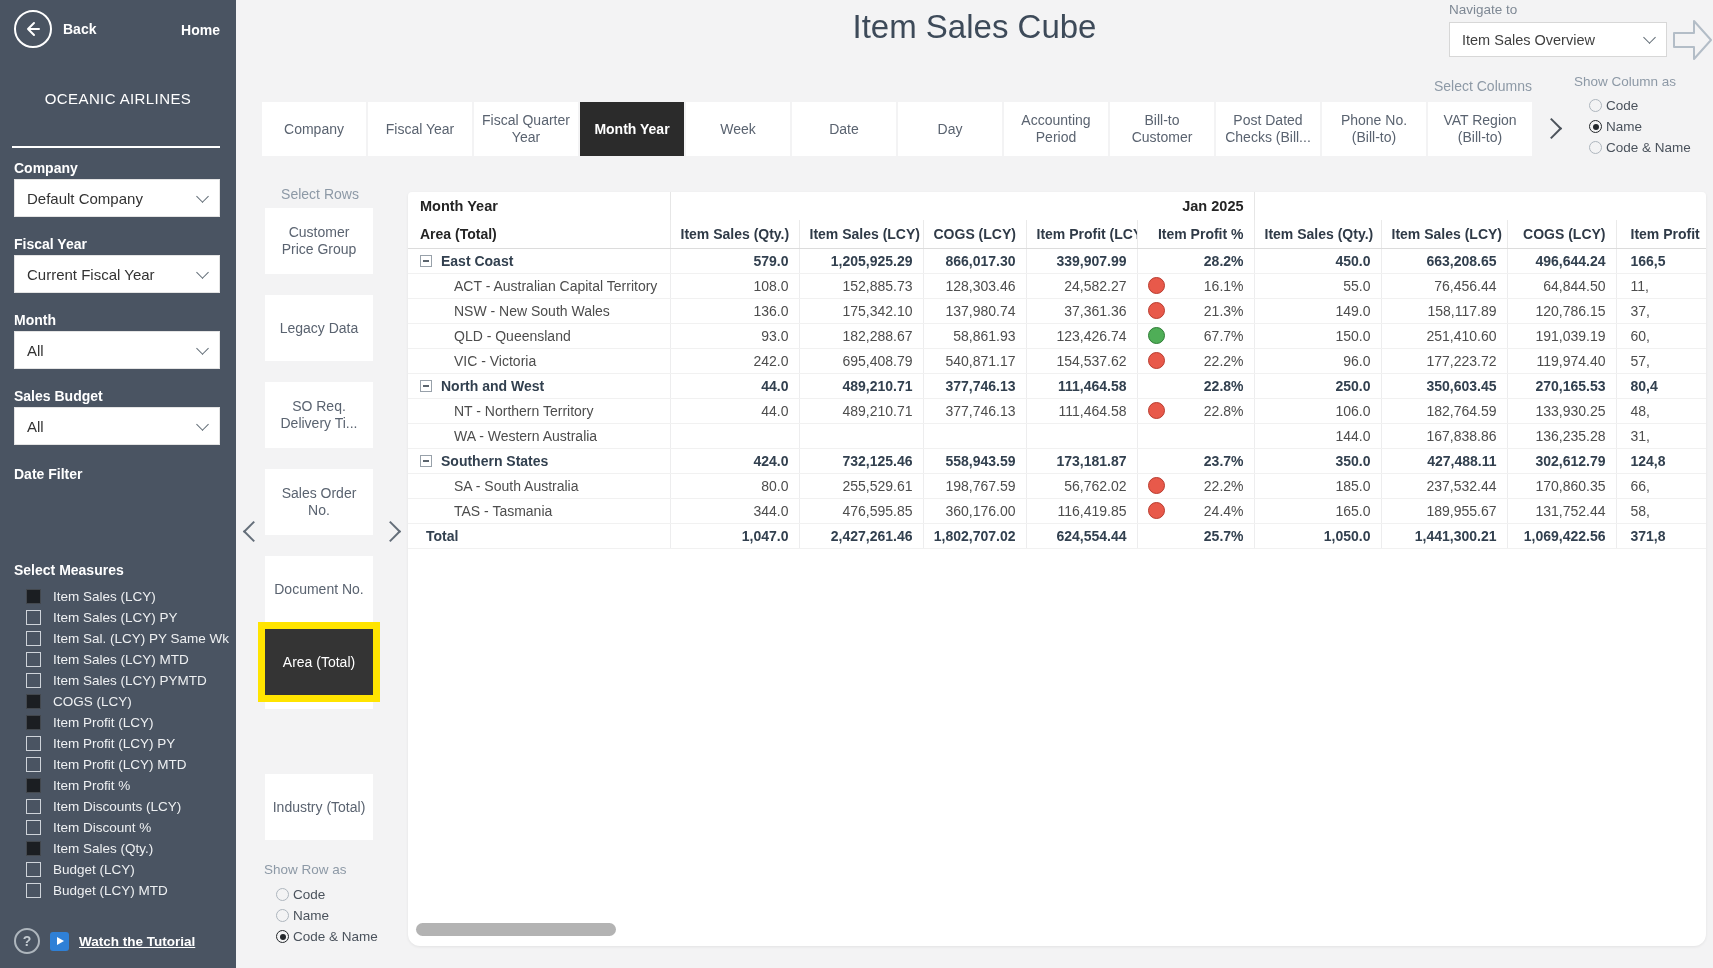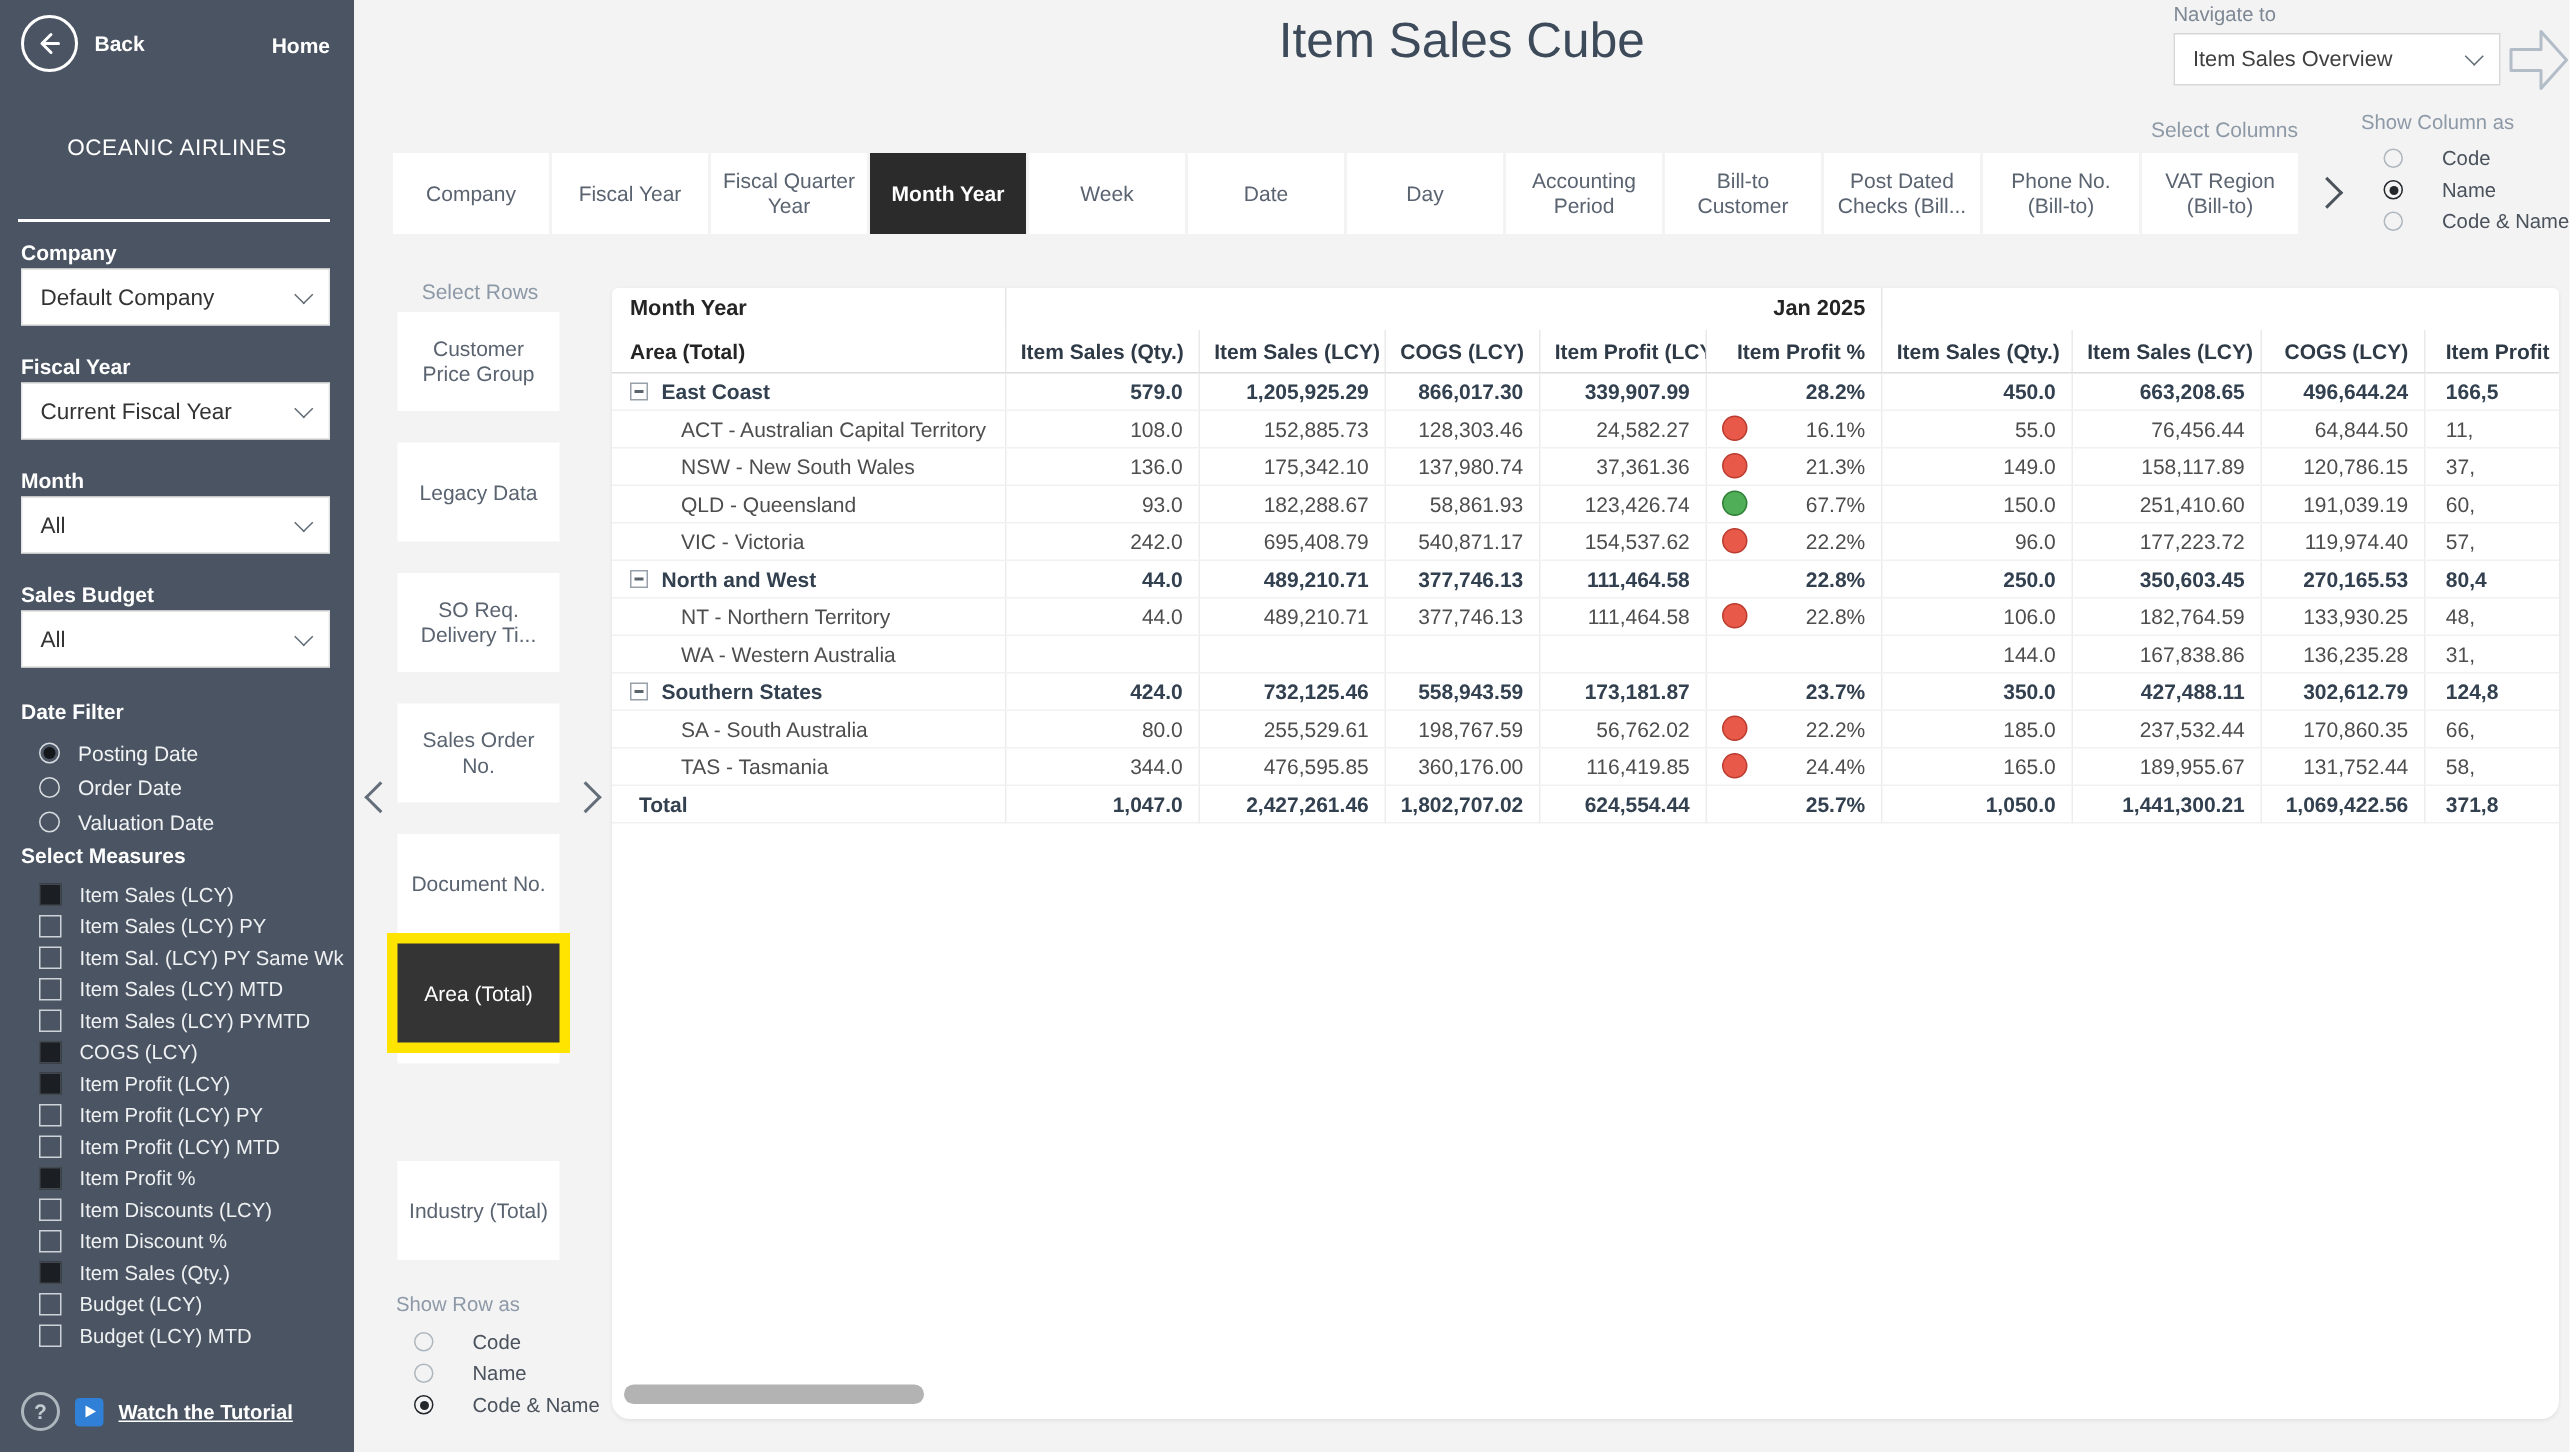--- a/index.html
+++ b/index.html
@@ -40,21 +40,21 @@
   .nav-arrow{position:absolute;left:1672px;top:16px;cursor:pointer}
 
   
   .select-cols-label{position:absolute;left:262px;width:1270px;top:78px;text-align:right;font-size:14px;color:#8d99a6}
   #tab-strip{position:absolute;left:262px;top:102px;display:flex;gap:2px}
   .tab{width:104px;height:54px;background:#fff;color:#5a6370;font-size:14px;line-height:1.18;display:flex;align-items:center;justify-content:center;text-align:center;padding:2px 5px;box-sizing:border-box;cursor:pointer}
   .tab.sel{background:#2b2b2b;color:#fff;font-weight:700}
   .strip-chev{position:absolute;left:1544px;top:121px;width:13px;height:13px;border-right:2px solid #4c535b;border-bottom:2px solid #4c535b;transform:rotate(-45deg);cursor:pointer}
   .show-col-label{position:absolute;left:1574px;top:74px;font-size:13.5px;color:#8d99a6}
   #show-col-list{position:absolute;left:1589px;top:95px}
-  .mrad-row{display:flex;align-items:center;gap:26px;height:21px;font-size:13.5px;color:#4a525c;cursor:pointer}
+  .mrad-row{display:flex;align-items:center;gap:4px;height:21px;font-size:13.5px;color:#4a525c;cursor:pointer}
   .mrad{width:13px;height:13px;border:1px solid #aeb6be;border-radius:50%;box-sizing:border-box;position:relative;flex:0 0 auto}
   .mrad.sel{border-color:#23272b}
   .mrad.sel::after{content:'';position:absolute;inset:2.5px;background:#23272b;border-radius:50%}
 
   
   .select-rows-label{position:absolute;left:262px;width:116px;top:186px;text-align:center;font-size:14px;color:#8d99a6}
   #row-buttons{position:absolute;left:265px;top:208px;display:flex;flex-direction:column;gap:21px}
   .row-btn{width:108px;min-height:66px;background:#fff;color:#5a6370;font-size:14px;line-height:1.2;display:flex;align-items:center;justify-content:center;text-align:center;padding:2px 6px;box-sizing:border-box;cursor:pointer}
   .row-btn.sel{background:#343434;color:#fff}
   #row-buttons-hl{position:absolute;left:258px;top:622px;background:#ffe400;padding:7px;display:flex;flex-direction:column;gap:3px}
@@ -131,34 +131,20 @@
   </div>
   <div class="fblock" style="top:388px">
     <span class="flabel">Sales Budget</span>
     <div class="dd">
       <span>All</span>
       <span class="chev"></span>
     </div>
   </div>
 
   <div class="sb-section-label" style="top:466px">Date Filter</div>
-  <div id="datefilter-list">
-      <div class="radio-row">
-        <span class="srad sel"></span>
-        <span>Posting Date</span>
-      </div>
-      <div class="radio-row">
-        <span class="srad"></span>
-        <span>Order Date</span>
-      </div>
-      <div class="radio-row">
-        <span class="srad"></span>
-        <span>Valuation Date</span>
-      </div>
-    </div>
 
   <div class="sb-section-label" style="top:562px">Select Measures</div>
   <div id="measures-list">
       <div class="measure-row">
         <span class="cb on"></span>
         <span>Item Sales (LCY)</span>
       </div>
       <div class="measure-row">
         <span class="cb"></span>
         <span>Item Sales (LCY) PY</span>

